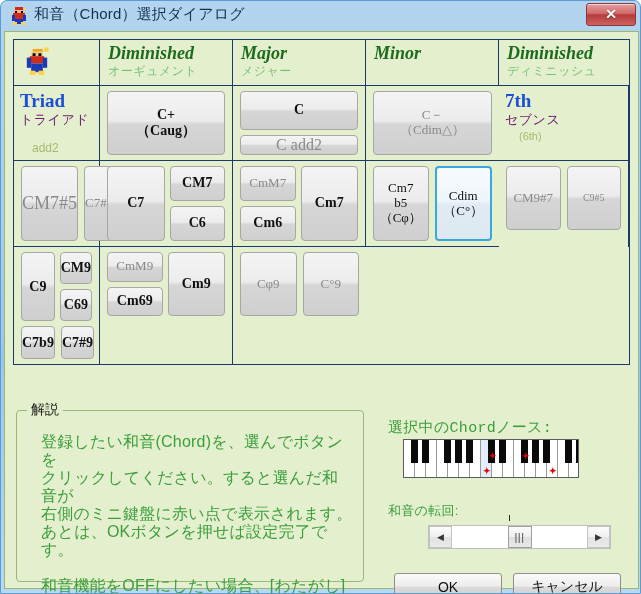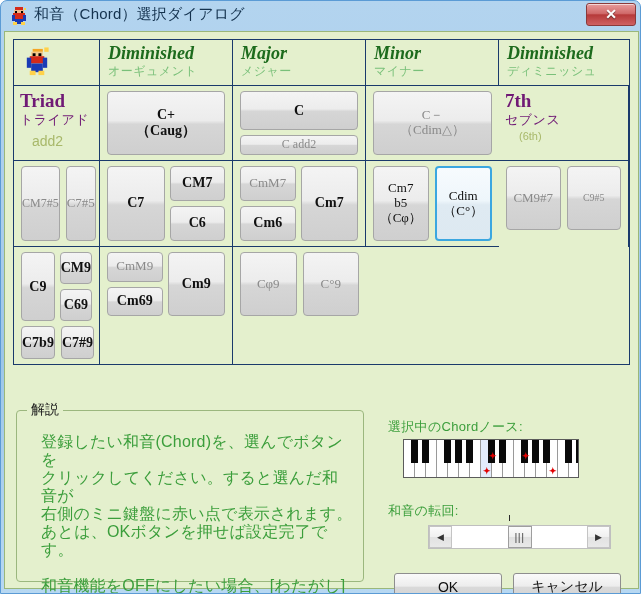--- a/index.html
+++ b/index.html
@@ -120,34 +120,34 @@
     left: 8px; top: 6px;
     width: 30px; height: 32px;
   }
 
   
   .rowlbl { padding: 4px 0 0 6px; }
   .rowlbl-en {
     font-family: "Liberation Serif", serif;
     font-weight: bold;
     font-size: 19px;
-    color: #701a75;
+    color: #1d4ed8;
     line-height: 21px;
   }
   .rowlbl-jp {
     font-size: 13px;
     color: #701a75;
     line-height: 17px;
     letter-spacing: .5px;
   }
   .rowlbl-sub {
-    font-size: 14px;
+    font-size: 12px;
     color: #a8b86a;
     line-height: 16px;
-    margin-top: 5px;
+    margin-top: 12px;
     padding-left: 12px;
   }
   .rowlbl-sub2 {
     font-size: 11px;
     color: #a8b86a;
     line-height: 16px;
     padding-left: 14px;
   }
 
   
@@ -212,23 +212,24 @@
     line-height: 18px;
     color: #3b9e3b;
     white-space: pre-line;
     letter-spacing: .2px;
   }
 
   
   #source-label {
     position: absolute;
     left: 383px; top: 386px;
-    font-size: 13px;
+    font-size: 15px;
     color: #3b9e3b;
     letter-spacing: .3px;
+    font-family: Liberation Mono, monospace;
   }
 
   #piano {
     position: absolute;
     left: 398px; top: 407px;
     width: 176px;
     height: 39px;
     background: #ffffff;
     border: 1px solid #5b5b5b;
     box-sizing: border-box;
@@ -383,21 +384,20 @@
       <div class="cell hdr">
         <div class="hdr-en">Diminished</div>
         <div class="hdr-jp">オーギュメント</div>
       </div>
       <div class="cell hdr">
         <div class="hdr-en">Major</div>
         <div class="hdr-jp">メジャー</div>
       </div>
       <div class="cell hdr">
         <div class="hdr-en">Minor</div>
-        <div class="hdr-jp">マイナー</div>
       </div>
       <div class="cell hdr lastcol">
         <div class="hdr-en">Diminished</div>
         <div class="hdr-jp">ディミニッシュ</div>
       </div>
 
       <div class="cell rowlbl">
         <div class="rowlbl-en">Triad</div>
         <div class="rowlbl-jp">トライアド</div>
         <div class="rowlbl-sub">add2</div>
@@ -407,21 +407,21 @@
         <div class="btnwrap">
           <div class="btn bold" style="height:100%">C+
 （Caug）</div>
         </div>
       </div>
 
       <div class="cell">
         <div class="btnwrap">
           <div class="stack">
             <div class="btn bold" style="flex:2.1">C</div>
-            <div class="btn dim" style="flex:1;font-size:12px">C add2</div>
+            <div class="btn dim" style="flex:1;font-size:16px">C add2</div>
           </div>
         </div>
       </div>
 
 
       <div class="cell lastcol">
         <div class="btnwrap">
           <div class="btn dim" style="height:100%;font-size:13px">C－
 （Cdim△）</div>
         </div>
@@ -429,21 +429,21 @@
 
       <div class="cell rowlbl">
         <div class="rowlbl-en">7th</div>
         <div class="rowlbl-jp">セブンス</div>
         <div class="rowlbl-sub2">(6th)</div>
       </div>
 
       <div class="cell">
         <div class="btnwrap">
           <div class="two-col">
-            <div class="btn dim" style="font-size:12px">CM7#5</div>
+            <div class="btn dim" style="font-size:18px">CM7#5</div>
             <div class="btn dim" style="font-size:13px">C7#5</div>
           </div>
         </div>
       </div>
 
       <div class="cell">
         <div class="btnwrap">
           <div class="split-lr" style="height:100%">
             <div class="btn bold">C7</div>
             <div class="stack">

